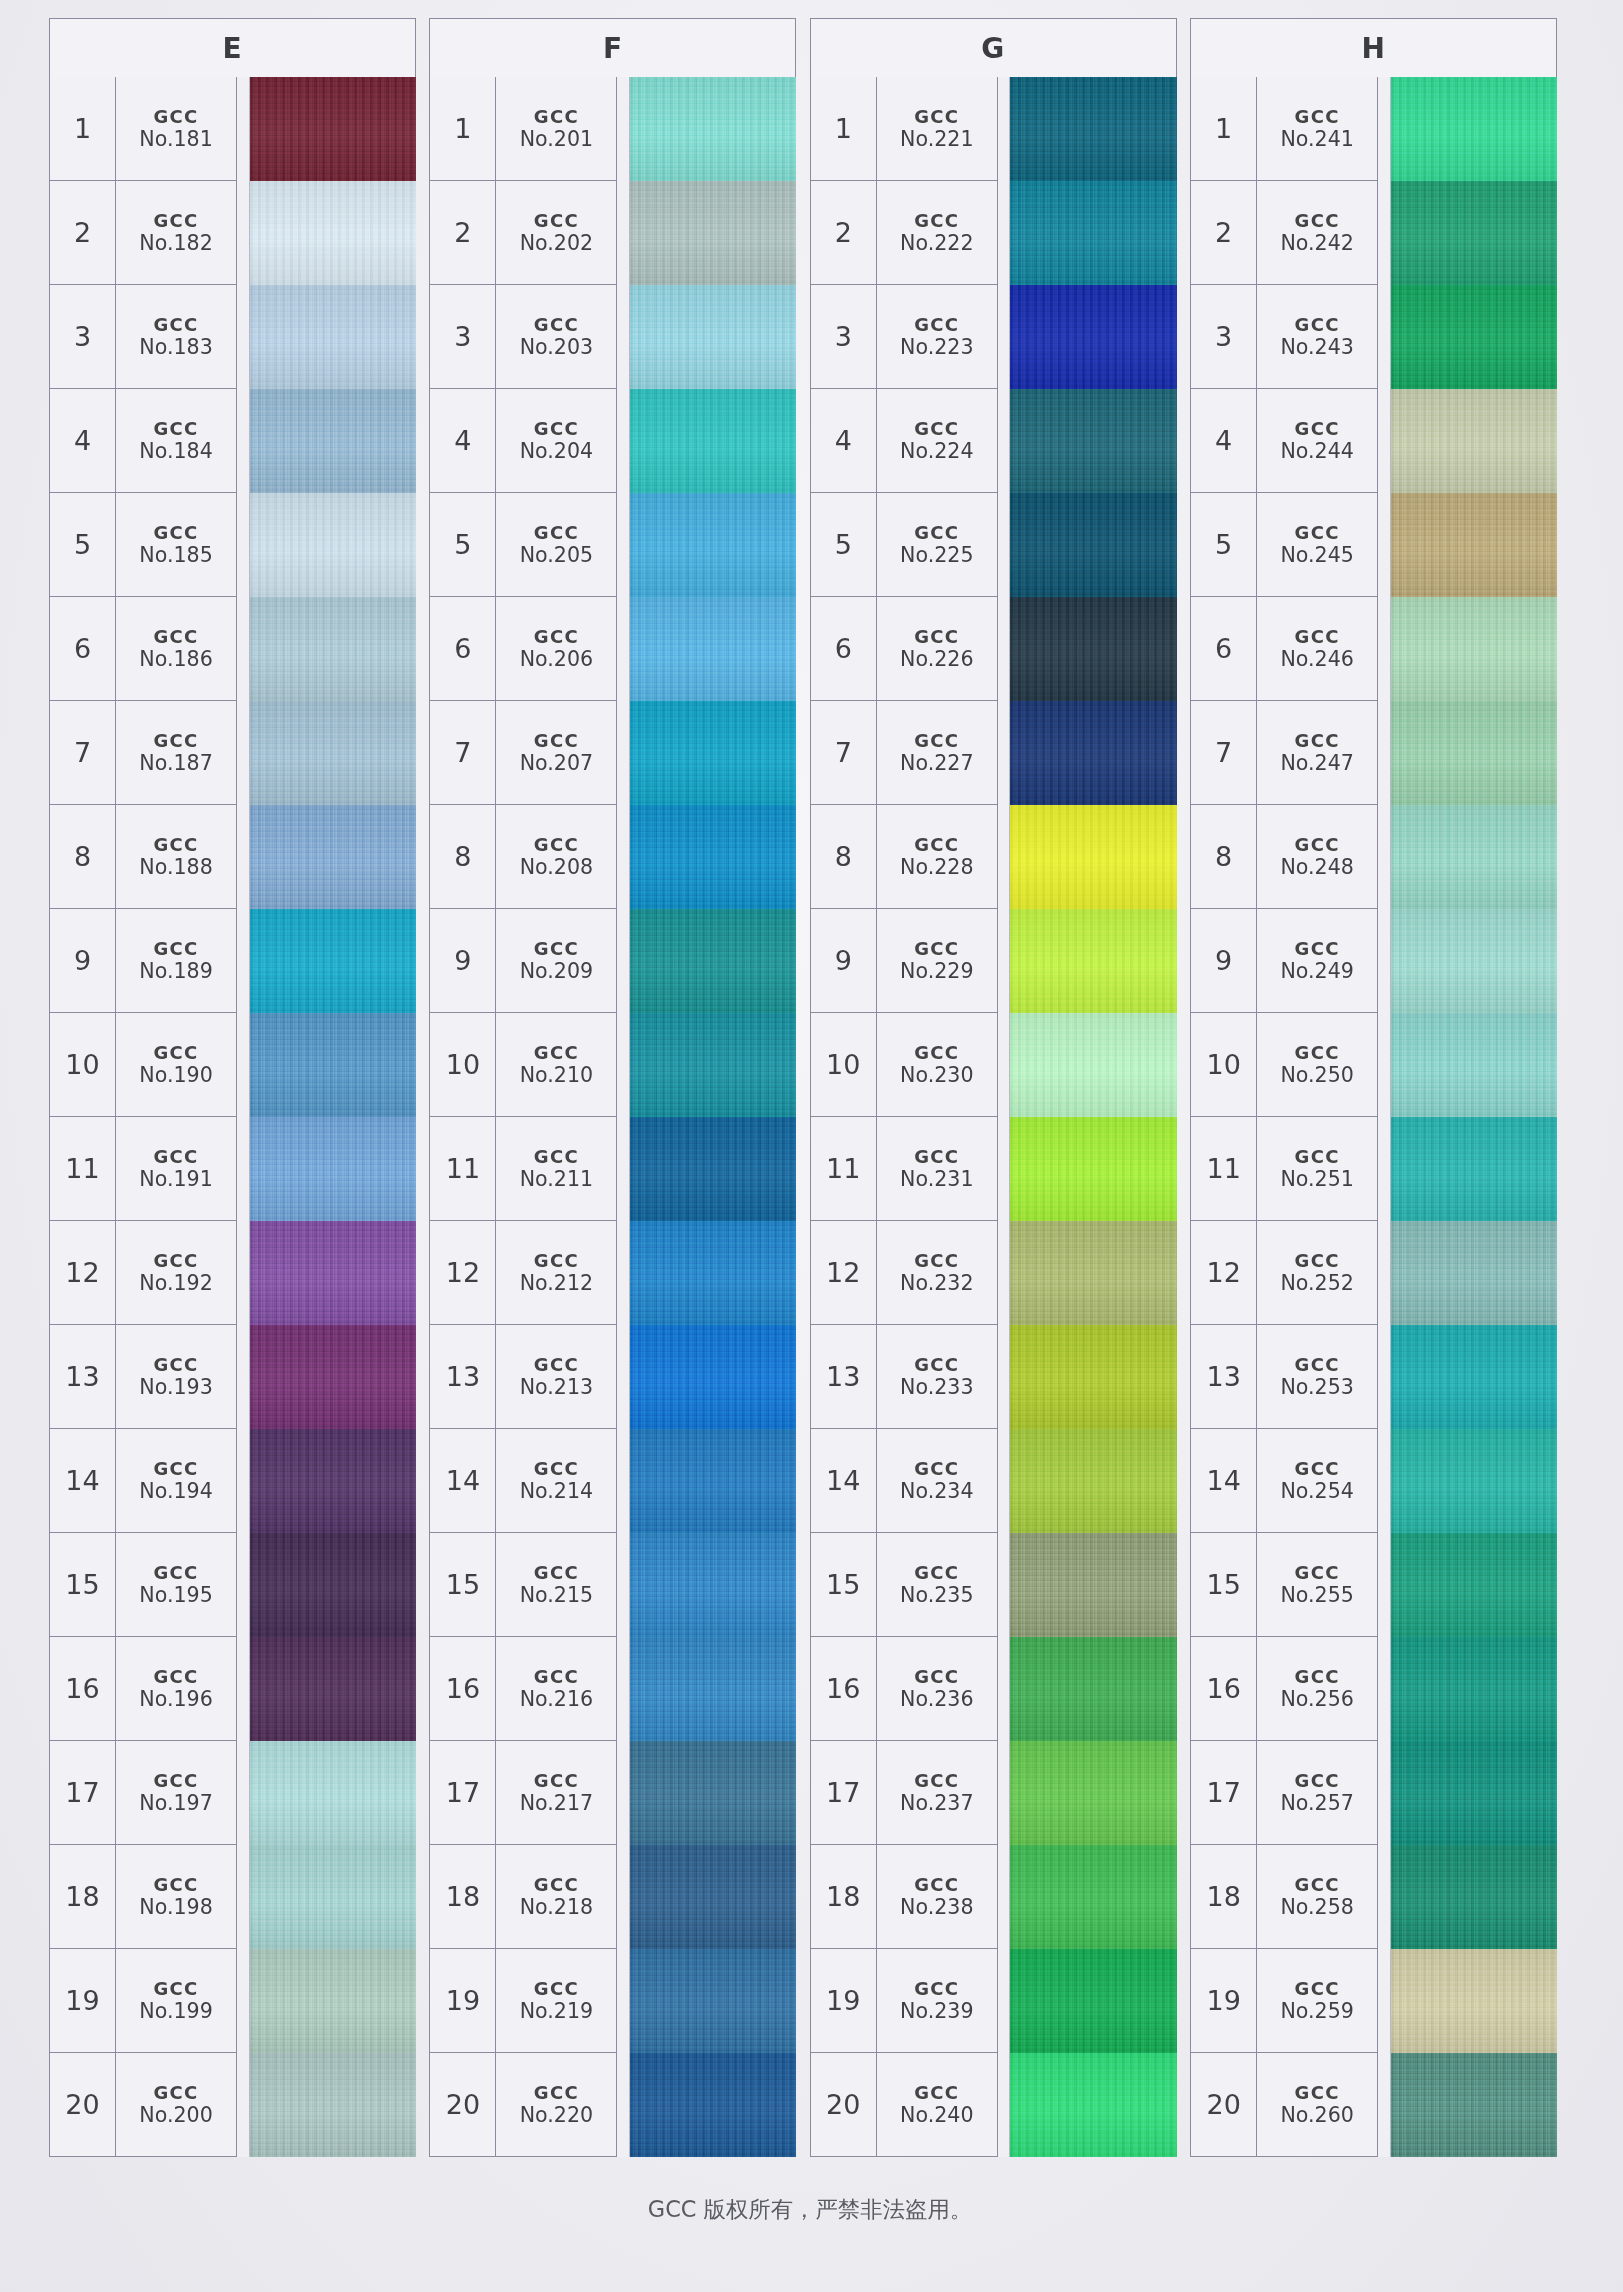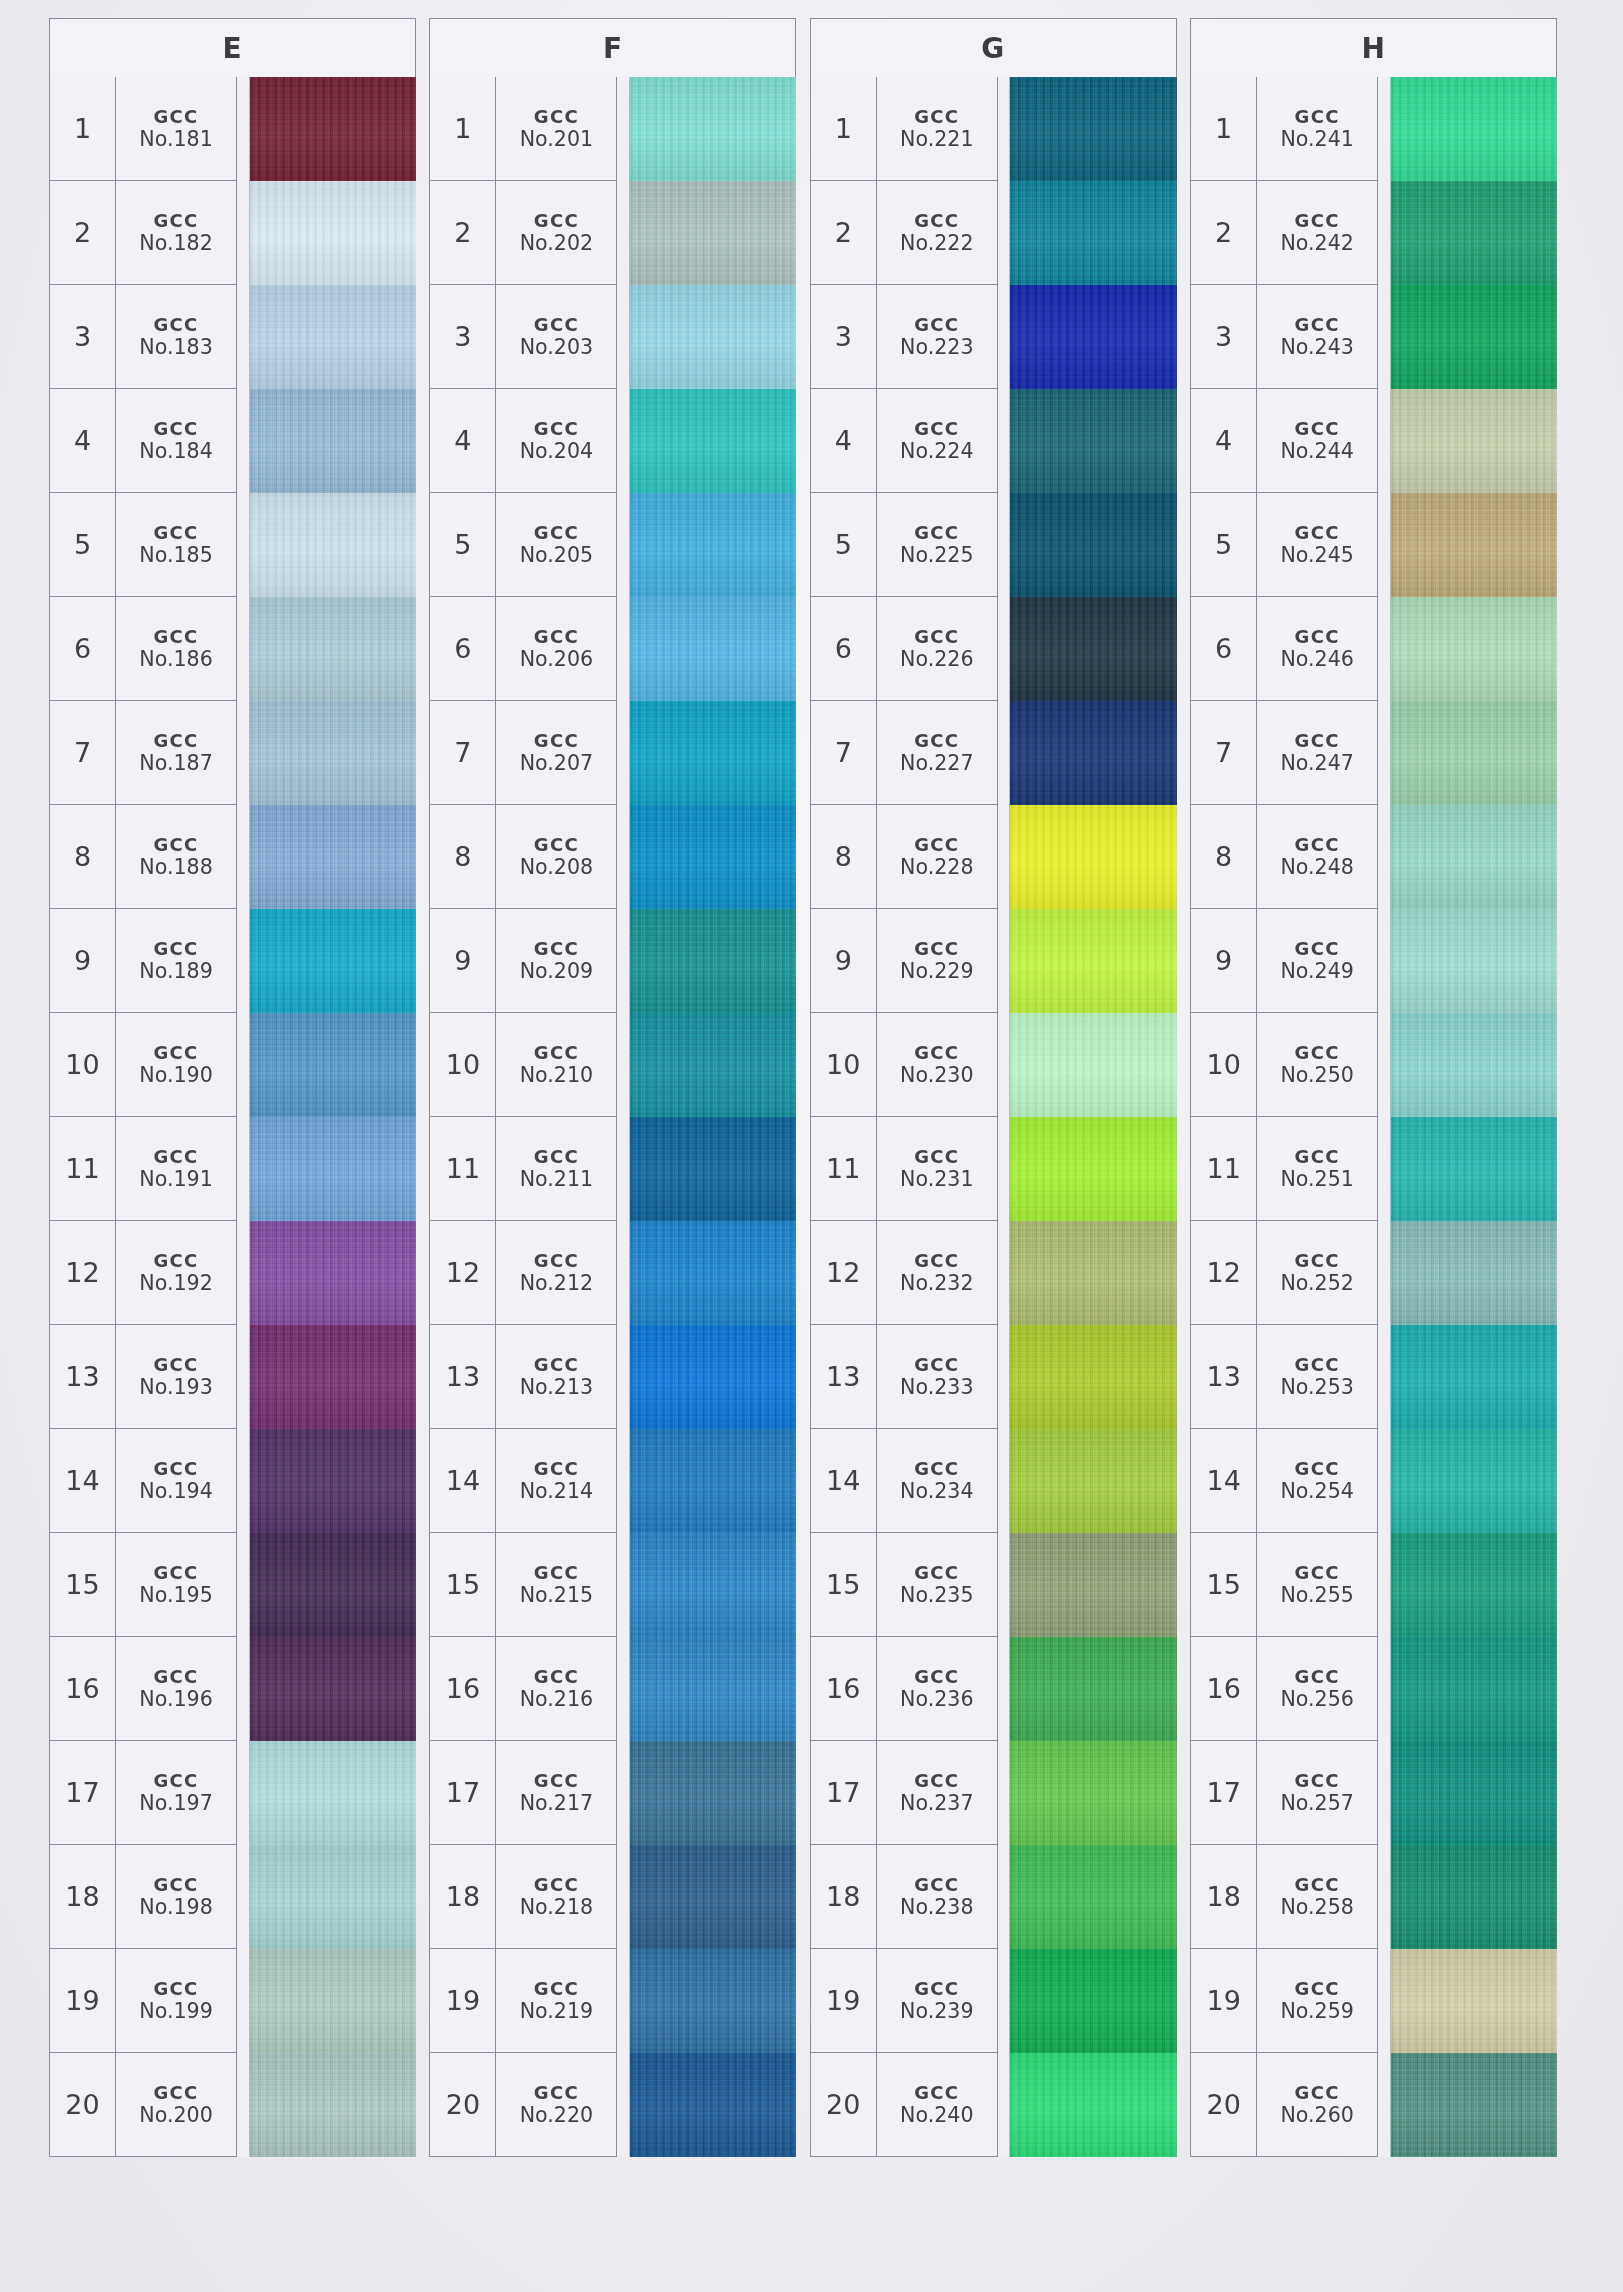--- a/index.html
+++ b/index.html
@@ -882,14 +882,15 @@
             <div class="code">
               <div class="brand">GCC</div>
               <div class="no">No.260</div>
             </div>
             <div class="gap"></div>
             <div class="sw" style="background: rgb(78, 138, 124);"></div>
           </div>
         </div>
       </div>
     </div>
+  <div class="footer">GCC 版权所有，严禁非法盗用。</div>
 </div>
 
 
 </body></html>

